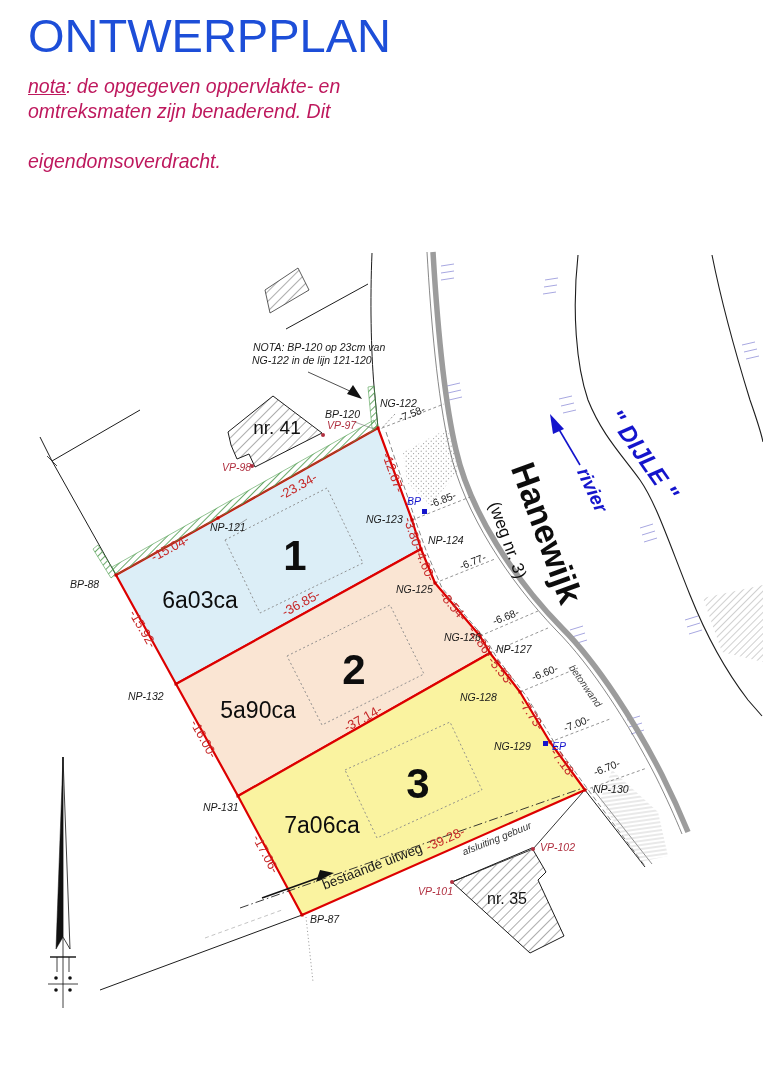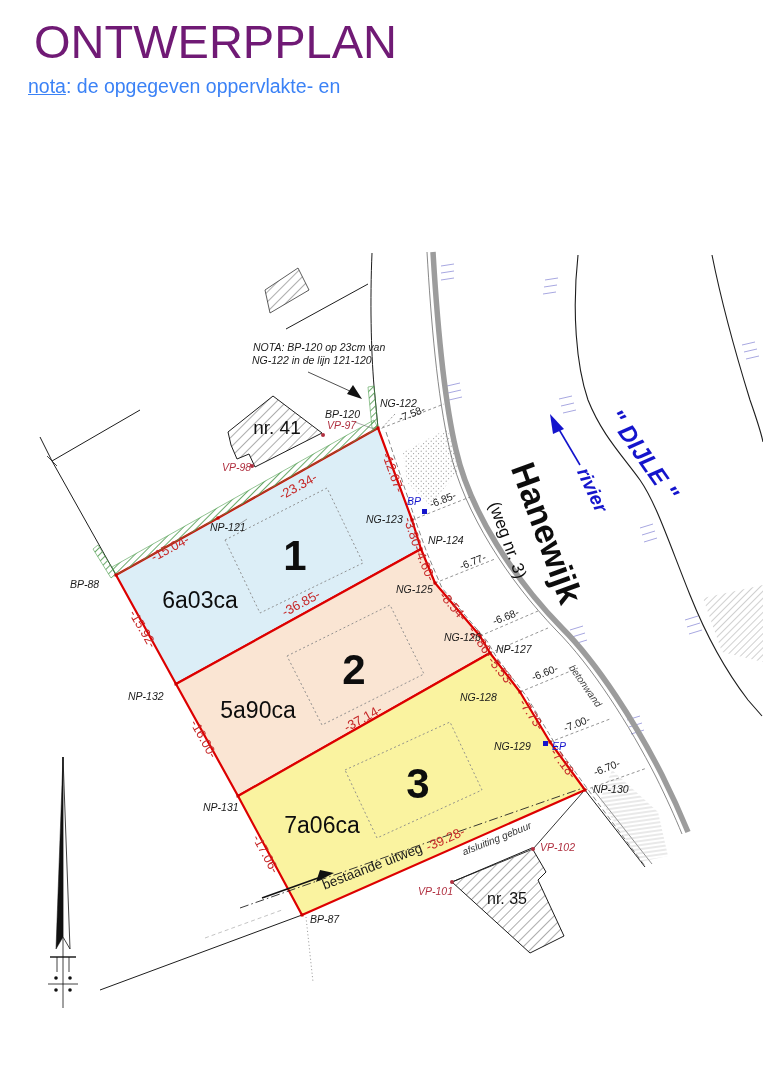--- a/index.html
+++ b/index.html
@@ -1,19 +1,19 @@
 <!DOCTYPE html>
 <html><head>
 <meta charset="utf-8">
 <style>
   html,body{margin:0;padding:0;background:#ffffff;}
   body{width:763px;height:1080px;position:relative;font-family:"Liberation Sans",sans-serif;overflow:hidden;}
   .header{position:absolute;left:28px;top:10px;width:400px;z-index:2;}
-  .title{font-size:47px;font-weight:400;color:#701a75;letter-spacing:0px;margin:6px;line-height:1.1;}
-  .nota{font-size:19.5px;color:#3b82f6;line-height:25px;margin-top:4px;width:345px;}
+  .title{font-size:47px;font-weight:400;color:#1d4ed8;letter-spacing:0px;margin:0;line-height:1.1;}
+  .nota{font-size:19.5px;color:#be185d;line-height:25px;margin-top:12px;width:345px;font-style:italic;}
   .nota .u{text-decoration:underline;}
   svg{position:absolute;left:0;top:0;z-index:1;}
   text{font-family:"Liberation Sans",sans-serif;}
   .pt{font-style:italic;font-size:10.5px;fill:#1a1a1a;}
   .ptb{font-style:italic;font-size:10.5px;fill:#1414cc;}
   .vp{font-style:italic;font-size:10.5px;fill:#b03040;}
   .mr{font-size:13px;fill:#c62828;}
   .mb{font-size:10.5px;fill:#222;}
   .pnum{font-size:42px;font-weight:bold;fill:#0d0d0d;}
   .parea{font-size:23px;fill:#0d0d0d;}
@@ -28,22 +28,23 @@
   .exit{font-size:13.5px;fill:#1a1a1a;}
   .fence{font-size:10px;font-style:italic;fill:#333;}
 </style>
 </head>
 <body>
 
 <div class="header">
   <h1 class="title">ONTWERPPLAN</h1>
   <div class="nota">
     <span class="u">nota</span><span>: de opgegeven oppervlakte- en</span><br>
+    <span>omtreksmaten zijn benaderend. Dit</span><br>
     <br>
-    <br>
+    <span>eigendomsoverdracht.</span>
   </div>
 </div>
 
 <svg width="763" height="1080" viewBox="0 0 763 1080">
   <defs>
     <pattern id="hb" width="7" height="7" patternUnits="userSpaceOnUse" patternTransform="rotate(-45)">
       <line x1="0" y1="3.5" x2="7" y2="3.5" stroke="#8a8a8a" stroke-width="0.7"></line>
     </pattern>
     <pattern id="dots" width="5" height="5" patternUnits="userSpaceOnUse">
       <circle cx="1.2" cy="1.2" r="0.6" fill="#9a9a9a"></circle>

